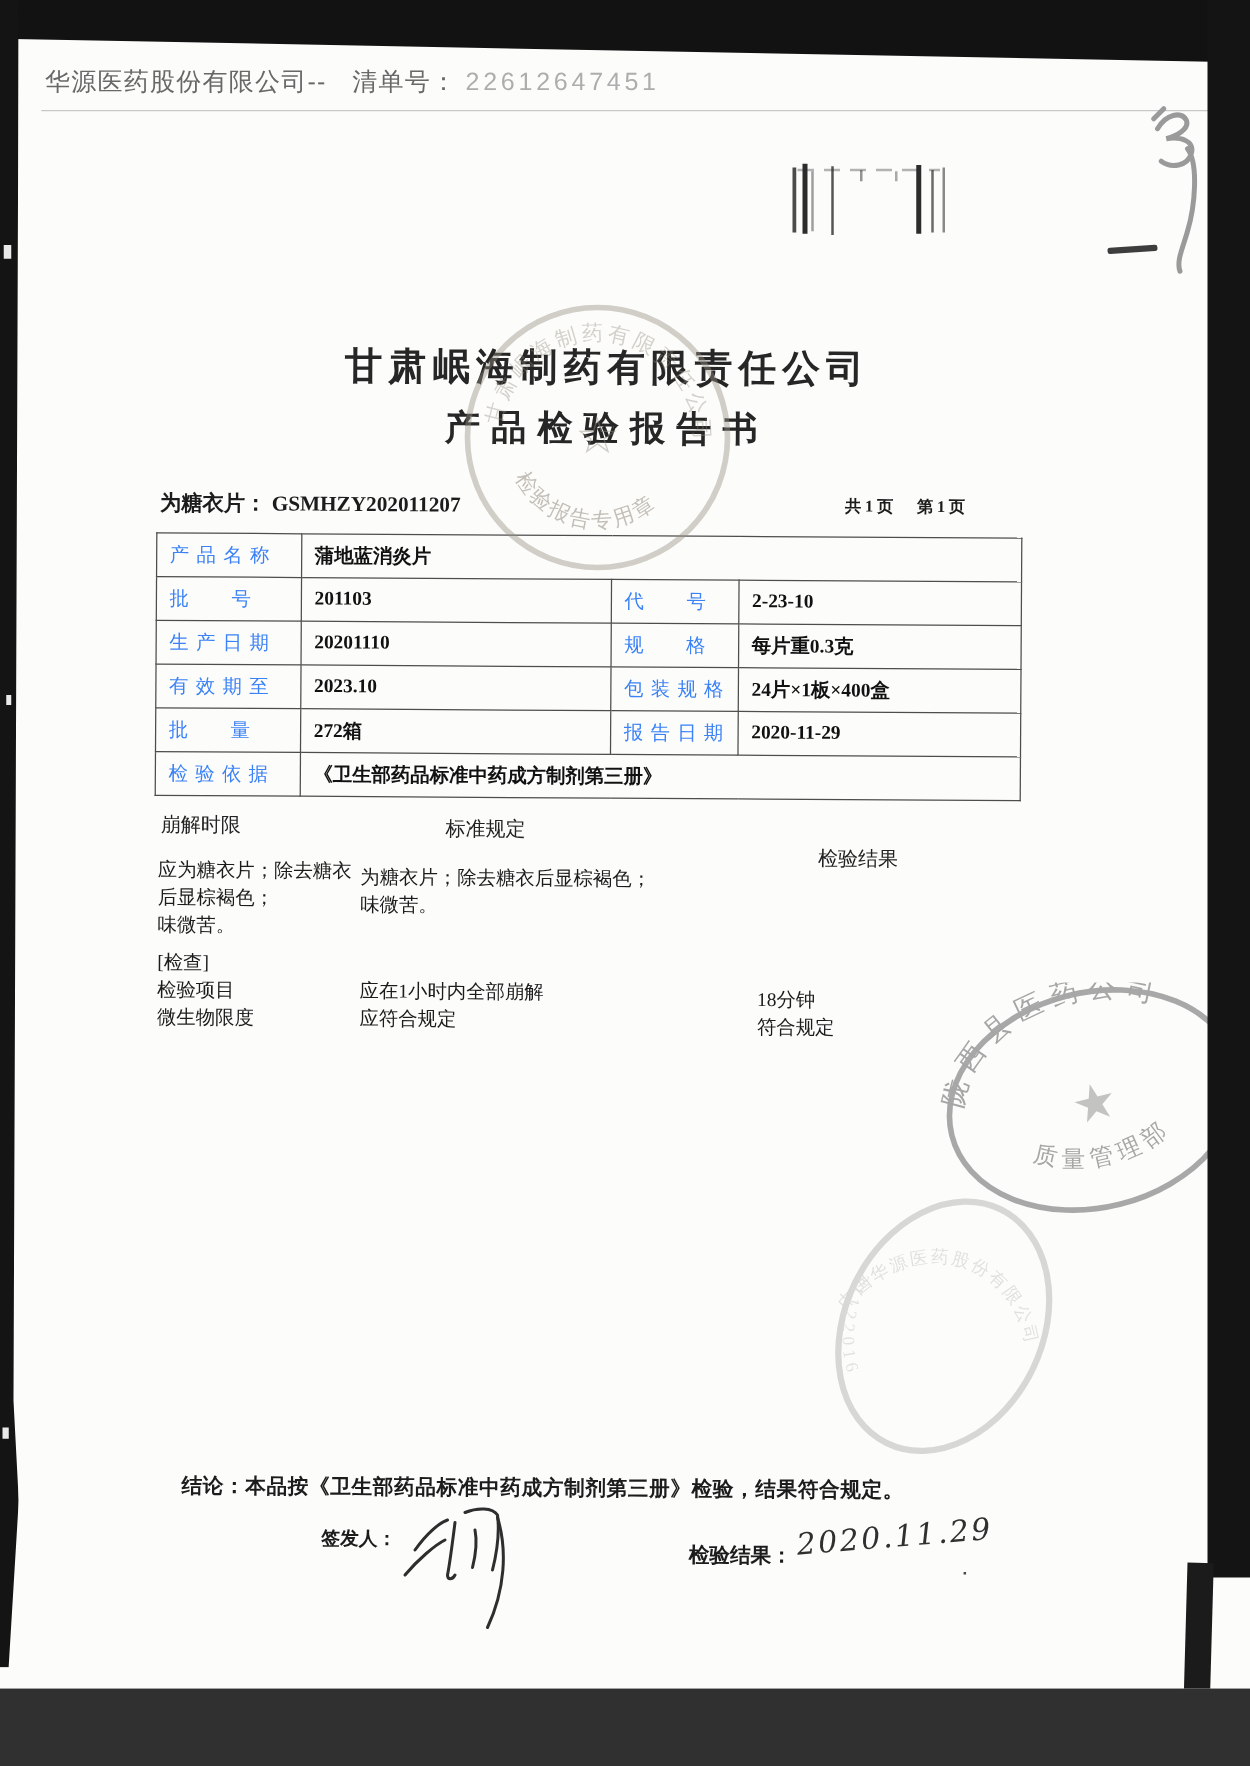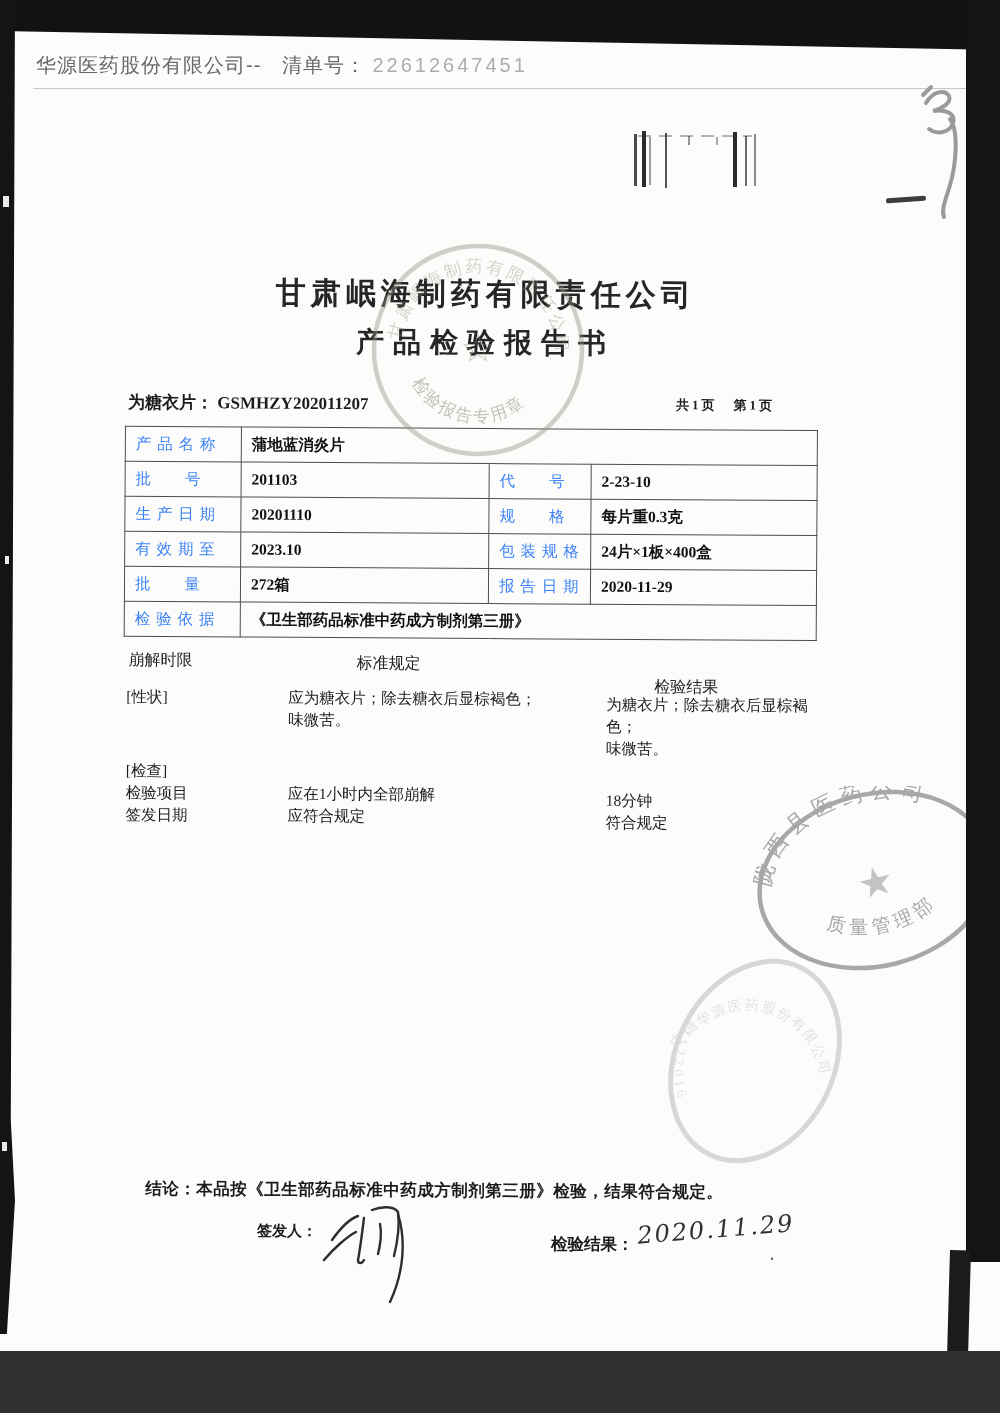--- a/index.html
+++ b/index.html
@@ -151,38 +151,37 @@
     </tbody>
       </table>
 
     <div class="insp">
       <div class="insp-head">
         <span class="h1">崩解时限</span>
         <span class="h2">标准规定</span>
         <span class="h3">检验结果</span>
       </div>
       <div class="insp-grid row-xz">
-        <div class="cell">[性状]</div>
         <div class="cell">应为糖衣片；除去糖衣后显棕褐色；
 味微苦。</div>
         <div class="cell res-shift">为糖衣片；除去糖衣后显棕褐色；
 味微苦。</div>
       </div>
       <div class="insp-grid row-jc">
         <div class="cell">[检查]</div>
         <div class="cell"></div>
         <div class="cell"></div>
       </div>
       <div class="insp-grid row-line">
         <div class="cell">检验项目</div>
         <div class="cell">应在1小时内全部崩解</div>
         <div class="cell res-shift">18分钟</div>
       </div>
       <div class="insp-grid row-line">
-        <div class="cell">签发日期</div>
+        <div class="cell">微生物限度</div>
         <div class="cell">应符合规定</div>
         <div class="cell res-shift">符合规定</div>
       </div>
     </div>
 
     <div class="conclusion">结论：本品按《卫生部药品标准中药成方制剂第三册》检验，结果符合规定。</div>
 
     <div class="issuer-label">签发人：</div>
     <div class="date-label">检验结果：</div>
     <div class="hand-date">2020.11.29</div>

